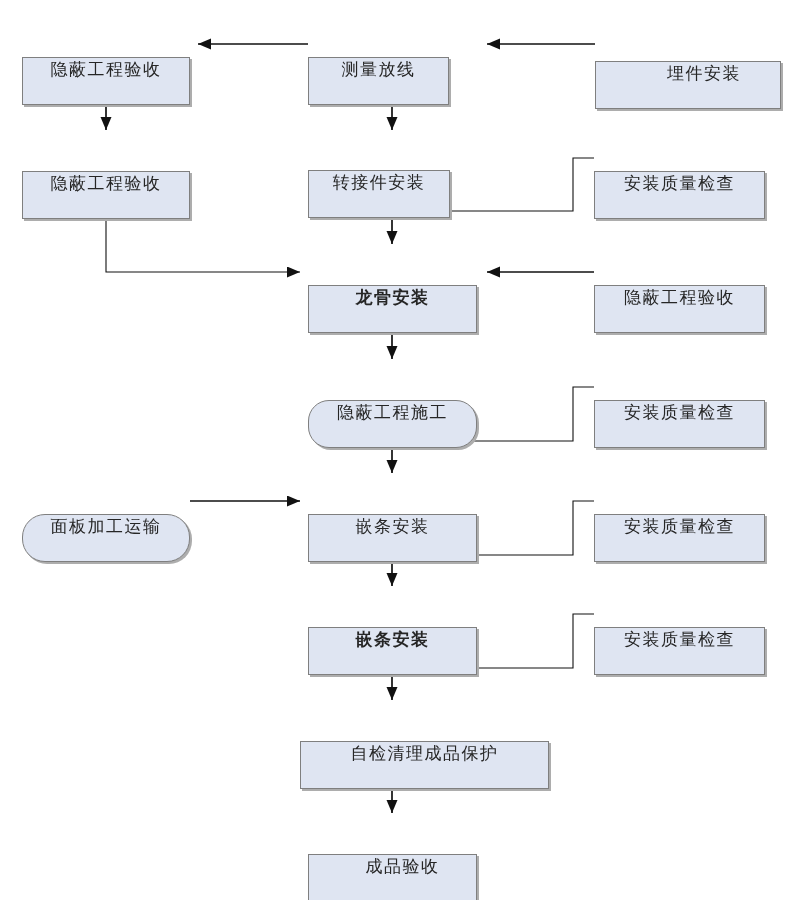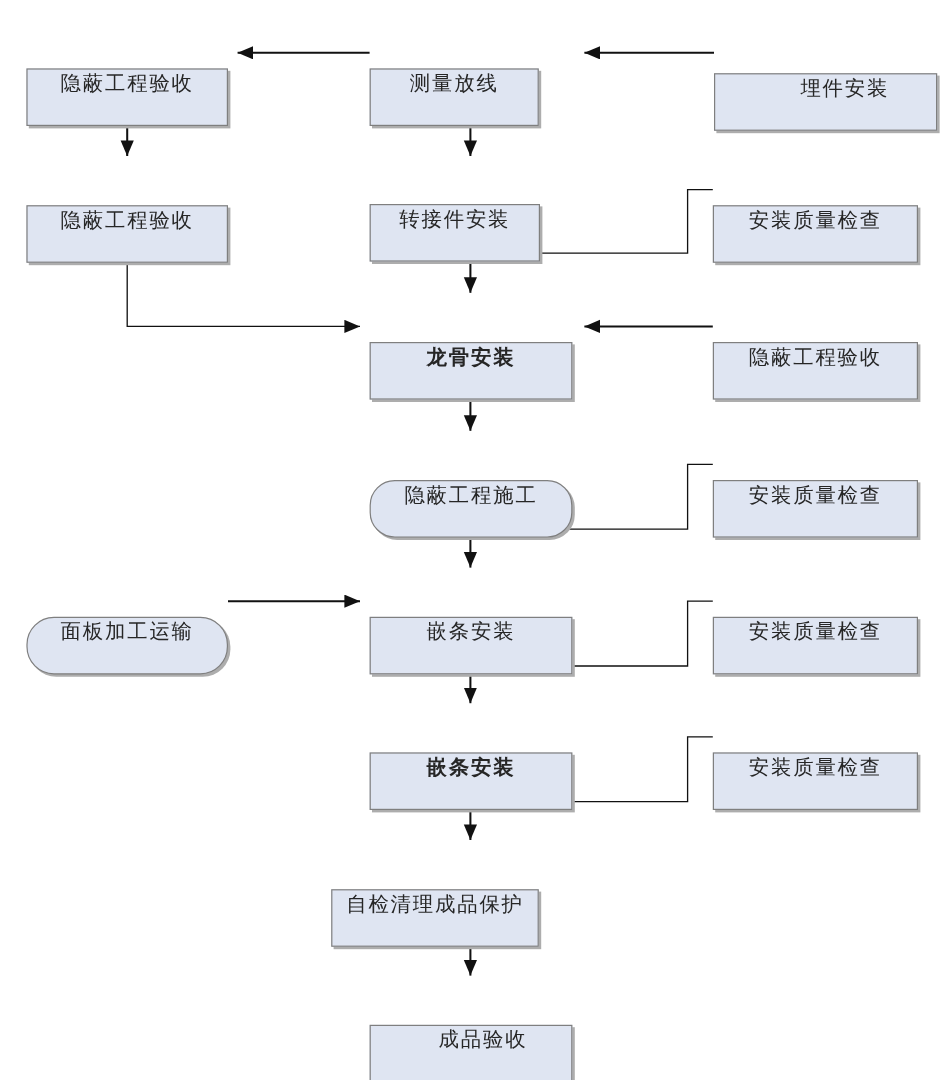--- a/index.html
+++ b/index.html
@@ -112,20 +112,20 @@
       </div>
       <div class="node" style="left: 594px; top: 477px; width: 171px; height: 48px;">
         <span class="node-label">安装质量检查</span>
       </div>
       <div class="node" style="left: 308px; top: 590px; width: 169px; height: 48px; font-weight: bold;">
         <span class="node-label">嵌条安装</span>
       </div>
       <div class="node" style="left: 594px; top: 590px; width: 171px; height: 48px;">
         <span class="node-label">安装质量检查</span>
       </div>
-      <div class="node" style="left: 276px; top: 704px; width: 173px; height: 48px;">
+      <div class="node" style="left: 300px; top: 704px; width: 249px; height: 48px;">
         <span class="node-label">自检清理成品保护</span>
       </div>
       <div class="node" style="left: 308px; top: 817px; width: 169px; height: 48px; padding-left: 20px;">
         <span class="node-label">成品验收</span>
       </div>
     </div>
 </div>
 
 </body></html>

